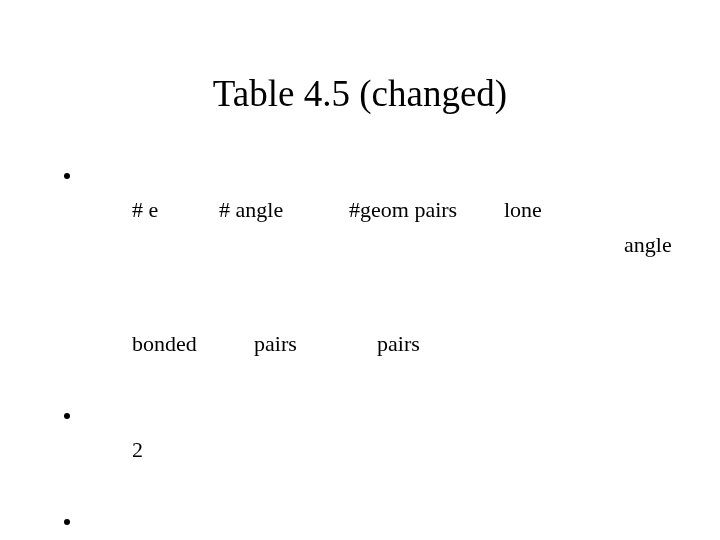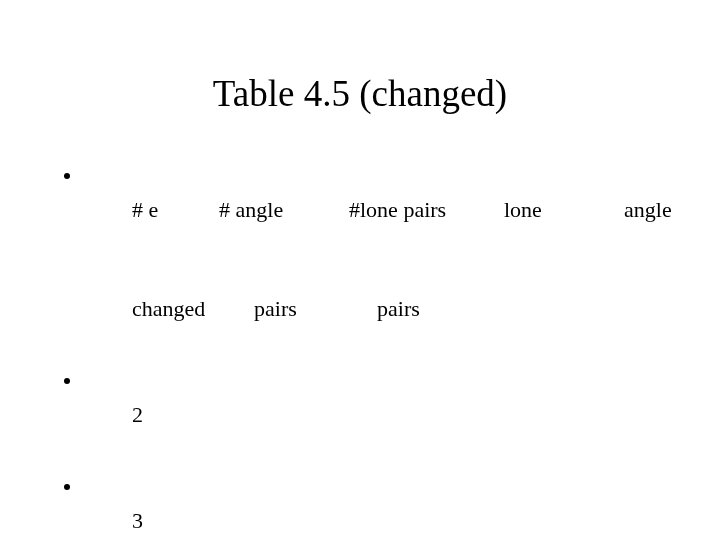--- a/index.html
+++ b/index.html
@@ -89,46 +89,46 @@
   
   .col {
     display: inline-block;
     vertical-align: top;
     white-space: pre;
   }
   .col-ecl    { width: 87px; }
   .col-bond   { width: 130px; }
   .col-lone   { width: 155px; }
   .col-geom   { width: 120px; }
-  .col-angle  { width: auto; }
+  .col-angle  { width: auto; margin-top: 35px; }
 
   .col-ecl2   { width: 122px; }
   .col-bond2  { width: 123px; }
   .col-lone2  { width: auto; }
 
   .digit { display: inline-block; white-space: pre; }
 </style>
 </head>
 <body>
 
 <div id="slide">
 
   <div id="slide-title">Table 4.5 (changed)</div>
 
   <ul id="body-list">
 
     <li class="header-row">
       <span class="bullet"></span>
 
       <span class="row-text">
-        <span class="col col-ecl"># e</span><span class="col col-bond"># angle</span><span class="col col-lone">#lone pairs</span><span class="col col-geom">lone</span><span class="col col-angle">angle</span>
+        <span class="col col-ecl"># e</span><span class="col col-bond"># angle</span><span class="col col-lone">#geom pairs</span><span class="col col-geom">lone</span><span class="col col-angle">angle</span>
       </span>
 
       <span class="row-text">
-        <span class="col col-ecl2">changed</span><span class="col col-bond2">pairs</span><span class="col col-lone2">pairs</span>
+        <span class="col col-ecl2">bonded</span><span class="col col-bond2">pairs</span><span class="col col-lone2">pairs</span>
       </span>
     </li>
 
     <li class="data-row">
       <span class="bullet"></span>
       <span class="row-text">
         <span class="digit">2</span>
       </span>
     </li>
 

